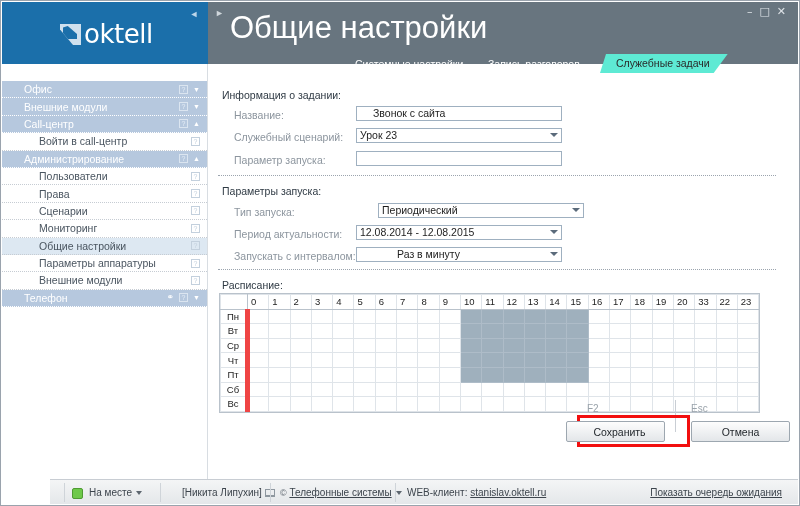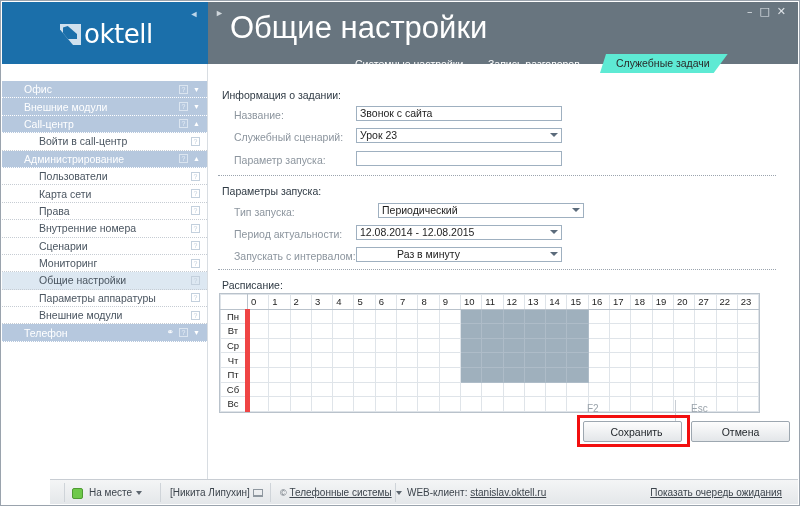--- a/index.html
+++ b/index.html
@@ -140,21 +140,21 @@
     position:absolute; height:0; border-top:1px dotted #9ba4ae;
   }
   .field-label{
     position:absolute; font-size:10.5px; color:#8c959e;
   }
   .tb{
     position:absolute; height:15px;
     border:1px solid #9fb0c0;
     background:#ffffff;
     font-size:10.5px; color:#1d1d1d;
-    padding:0 3px;
+    padding:0 16px;
     line-height:13px;
     font-family:"Liberation Sans", sans-serif;
   }
   .dd{
     position:absolute; height:15px;
     border:1px solid #9fb0c0;
     background:#ffffff;
     font-size:10.5px; color:#1d1d1d;
     padding:0 16px 0 3px;
     line-height:13px;
@@ -340,41 +340,29 @@
       </span>
     </div>
 
     <div class="sb-item child">
       <span class="sb-label">Пользователи</span>
       <span class="sb-icons">
         <span class="ic-q">?</span>
       </span>
     </div>
 
-    <div class="sb-item child">
-      <span class="sb-label">Карта сети</span>
-      <span class="sb-icons">
-        <span class="ic-q">?</span>
-      </span>
-    </div>
 
     <div class="sb-item child">
       <span class="sb-label">Права</span>
       <span class="sb-icons">
         <span class="ic-q">?</span>
       </span>
     </div>
 
 
-    <div class="sb-item child">
-      <span class="sb-label">Внутренние номера</span>
-      <span class="sb-icons">
-        <span class="ic-q">?</span>
-      </span>
-    </div>
 
     <div class="sb-item child">
       <span class="sb-label">Сценарии</span>
       <span class="sb-icons">
         <span class="ic-q">?</span>
       </span>
     </div>
 
     <div class="sb-item child">
       <span class="sb-label">Мониторинг</span>
@@ -475,21 +463,21 @@
               <th class="hh">11</th>
               <th class="hh">12</th>
               <th class="hh">13</th>
               <th class="hh">14</th>
               <th class="hh">15</th>
               <th class="hh">16</th>
               <th class="hh">17</th>
               <th class="hh">18</th>
               <th class="hh">19</th>
               <th class="hh">20</th>
-              <th class="hh">27</th>
+              <th class="hh">33</th>
               <th class="hh">22</th>
               <th class="hh">23</th>
             </tr>
             <tr>
               <td class="day">Пн</td>
               <td class="cell"></td>
               <td class="cell"></td>
               <td class="cell"></td>
               <td class="cell"></td>
               <td class="cell"></td>
@@ -677,32 +665,32 @@
             </tr>
           </tbody>
         </table>
     </div>
 
     <div class="hint" style="left:379px; top:330px;">F2</div>
     <div class="hint" style="left:483px; top:330px;">Esc</div>
     <div class="vsep" style="left:467px; top:327px; height:32px;"></div>
 
     <div class="redbox" style="left:369px; top:342px; width:113px; height:32px;"></div>
-    <div class="btn" style="left:375px; top:348px;padding-left:8px;">Сохранить</div>
+    <div class="btn" style="left:358px; top:348px;padding-left:8px;">Сохранить</div>
     <div class="btn" style="left:483px; top:348px;">Отмена</div>
   </div>
 
   <div class="statusbar">
     <div class="sb-sep" style="left:14px;"></div>
     <div class="green-dot"></div>
     <div class="st" style="left:39px;">
       <span>На месте</span><span class="caret-sm"></span>
     </div>
     <div class="sb-sep" style="left:110px;"></div>
-    <div class="st" style="left:120px;">
+    <div class="st" style="left:132px;">
       <span>[Никита Липухин]</span><span class="env-ic"></span>
     </div>
     <div class="sb-sep" style="left:220px;"></div>
     <div class="st" style="left:230px;">
       <span class="copy-ic">©</span>
       <span class="ulink">Телефонные системы</span><span class="caret-sm"></span>
     </div>
     <div class="sb-sep" style="left:345px;"></div>
     <div class="st" style="left:357px;">
       <span>WEB-клиент:</span>

